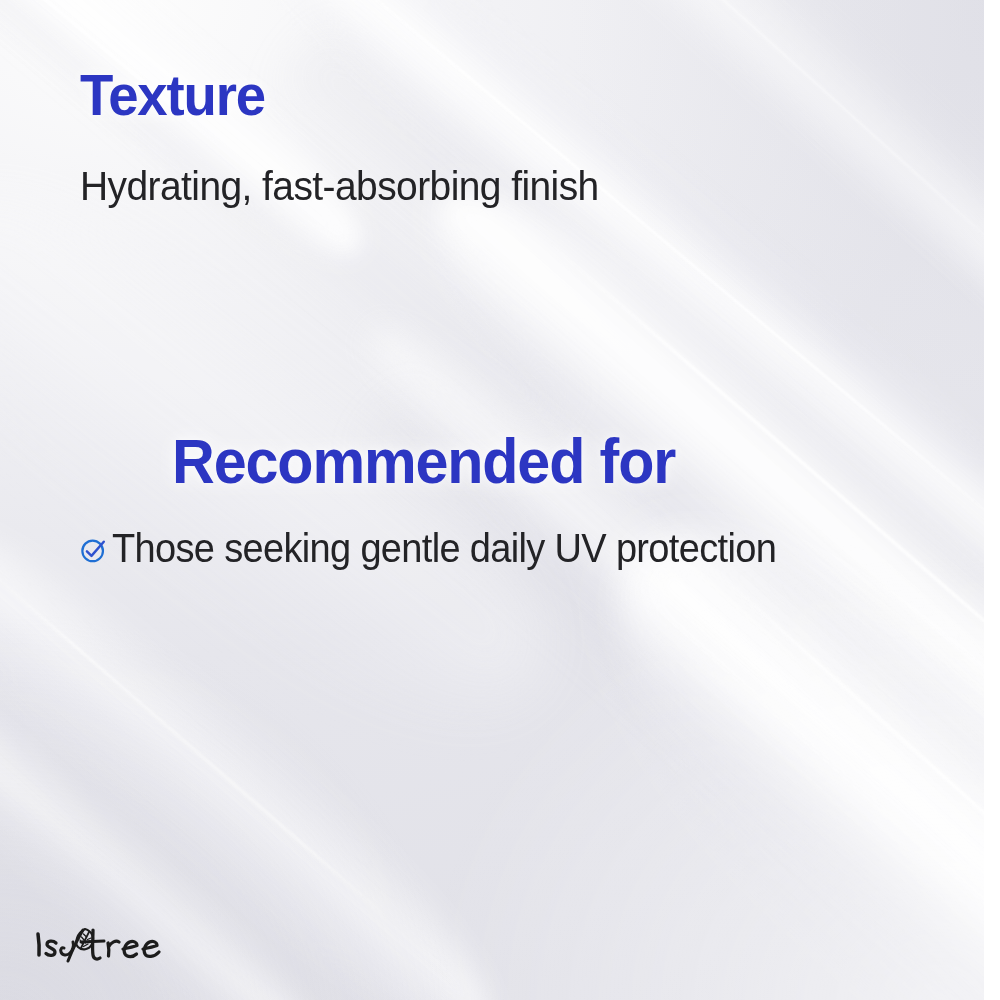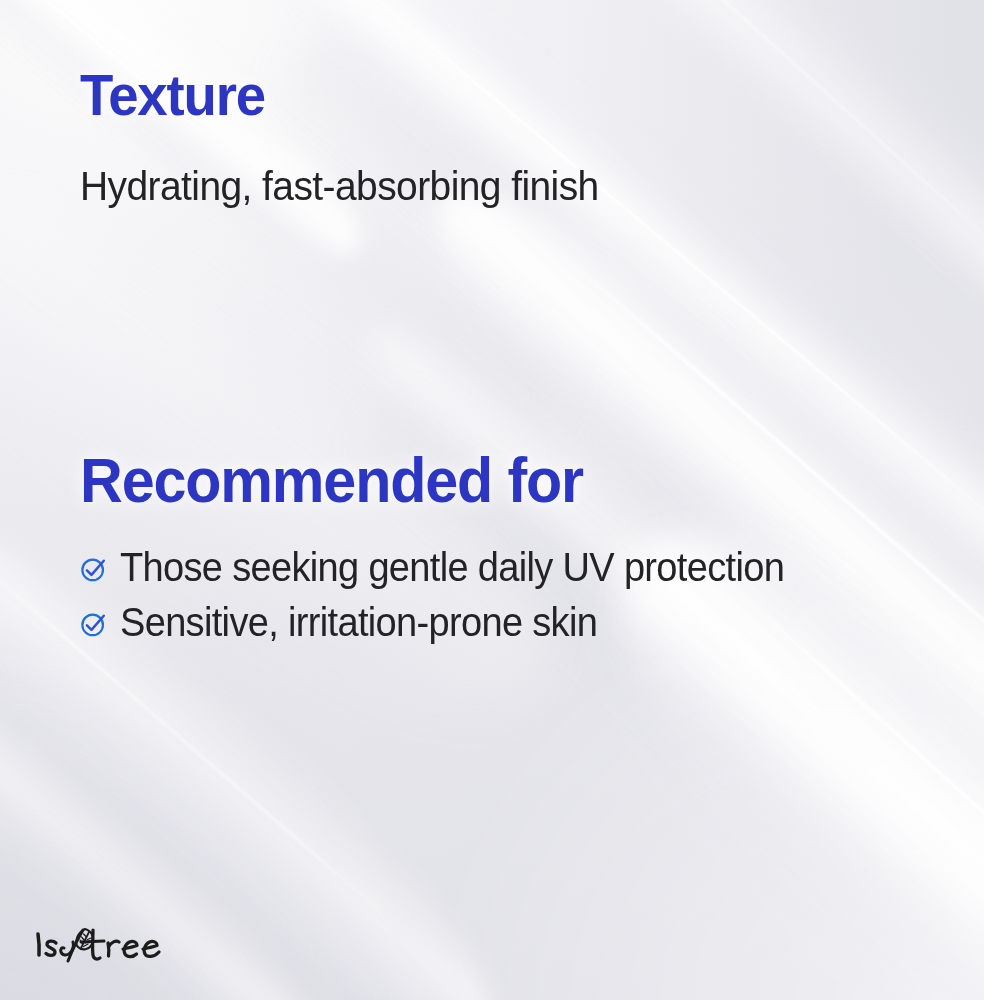--- a/index.html
+++ b/index.html
@@ -302,21 +302,21 @@
   
   .content {
     position: absolute;
     inset: 0;
     z-index: 3;
   }
 
   .section { position: absolute; }
 
   .section-texture { left: 80px; top: 66px; }
-  .section-recommended { left: 80px; top: 449px; }
+  .section-recommended { left: 80px; top: 430px; text-align: center; }
 
   .heading {
     margin: 0;
     color: #2c36c2;
     font-family: "Liberation Sans", sans-serif;
     font-weight: 700;
     letter-spacing: -1.2px;
     line-height: 1;
     white-space: nowrap;
     transform: scaleX(.94);
@@ -341,21 +341,21 @@
   .subtitle-wrap { margin-top: 40px; }
 
   .bullet-list {
     list-style: none;
     margin: 34px 0 0 0;
     padding: 0;
   }
   .bullet-item {
     display: flex;
     align-items: center;
-    gap: 13px;
+    gap: 5px;
     margin-bottom: 12px;
   }
   .bullet-item:last-child { margin-bottom: 0; }
 
   .check-icon {
     flex: 0 0 auto;
     width: 27px;
     height: 27px;
     display: block;
     margin-top: 3px;
@@ -433,29 +433,20 @@
         <li class="bullet-item">
           <span class="check-icon-wrap">
             <svg class="check-icon" viewBox="0 0 32 32" aria-hidden="true">
               <circle cx="15" cy="16.5" r="12.2" fill="none" stroke="#1f6fd4" stroke-width="2.6"></circle>
               <path d="M8.2 17.0 L13.6 22.4 L28.2 5.6" fill="none" stroke="#2f52cf" stroke-width="2.9" stroke-linecap="round" stroke-linejoin="round"></path>
             </svg>
           </span>
           <span class="bullet-label">Those seeking gentle daily UV protection</span>
         </li>
 
-        <li class="bullet-item">
-          <span class="check-icon-wrap">
-            <svg class="check-icon" viewBox="0 0 32 32" aria-hidden="true">
-              <circle cx="15" cy="16.5" r="12.2" fill="none" stroke="#1f6fd4" stroke-width="2.6"></circle>
-              <path d="M8.2 17.0 L13.6 22.4 L28.2 5.6" fill="none" stroke="#2f52cf" stroke-width="2.9" stroke-linecap="round" stroke-linejoin="round"></path>
-            </svg>
-          </span>
-          <span class="bullet-label">Sensitive, irritation-prone skin</span>
-        </li>
 
       </ul>
     </div>
 
   </div>
 
   <div class="brand-logo">
     <svg viewBox="0 0 290 104" aria-hidden="true">
       <g fill="none" stroke="#1c1c1c" stroke-linecap="round" stroke-linejoin="round">
 

